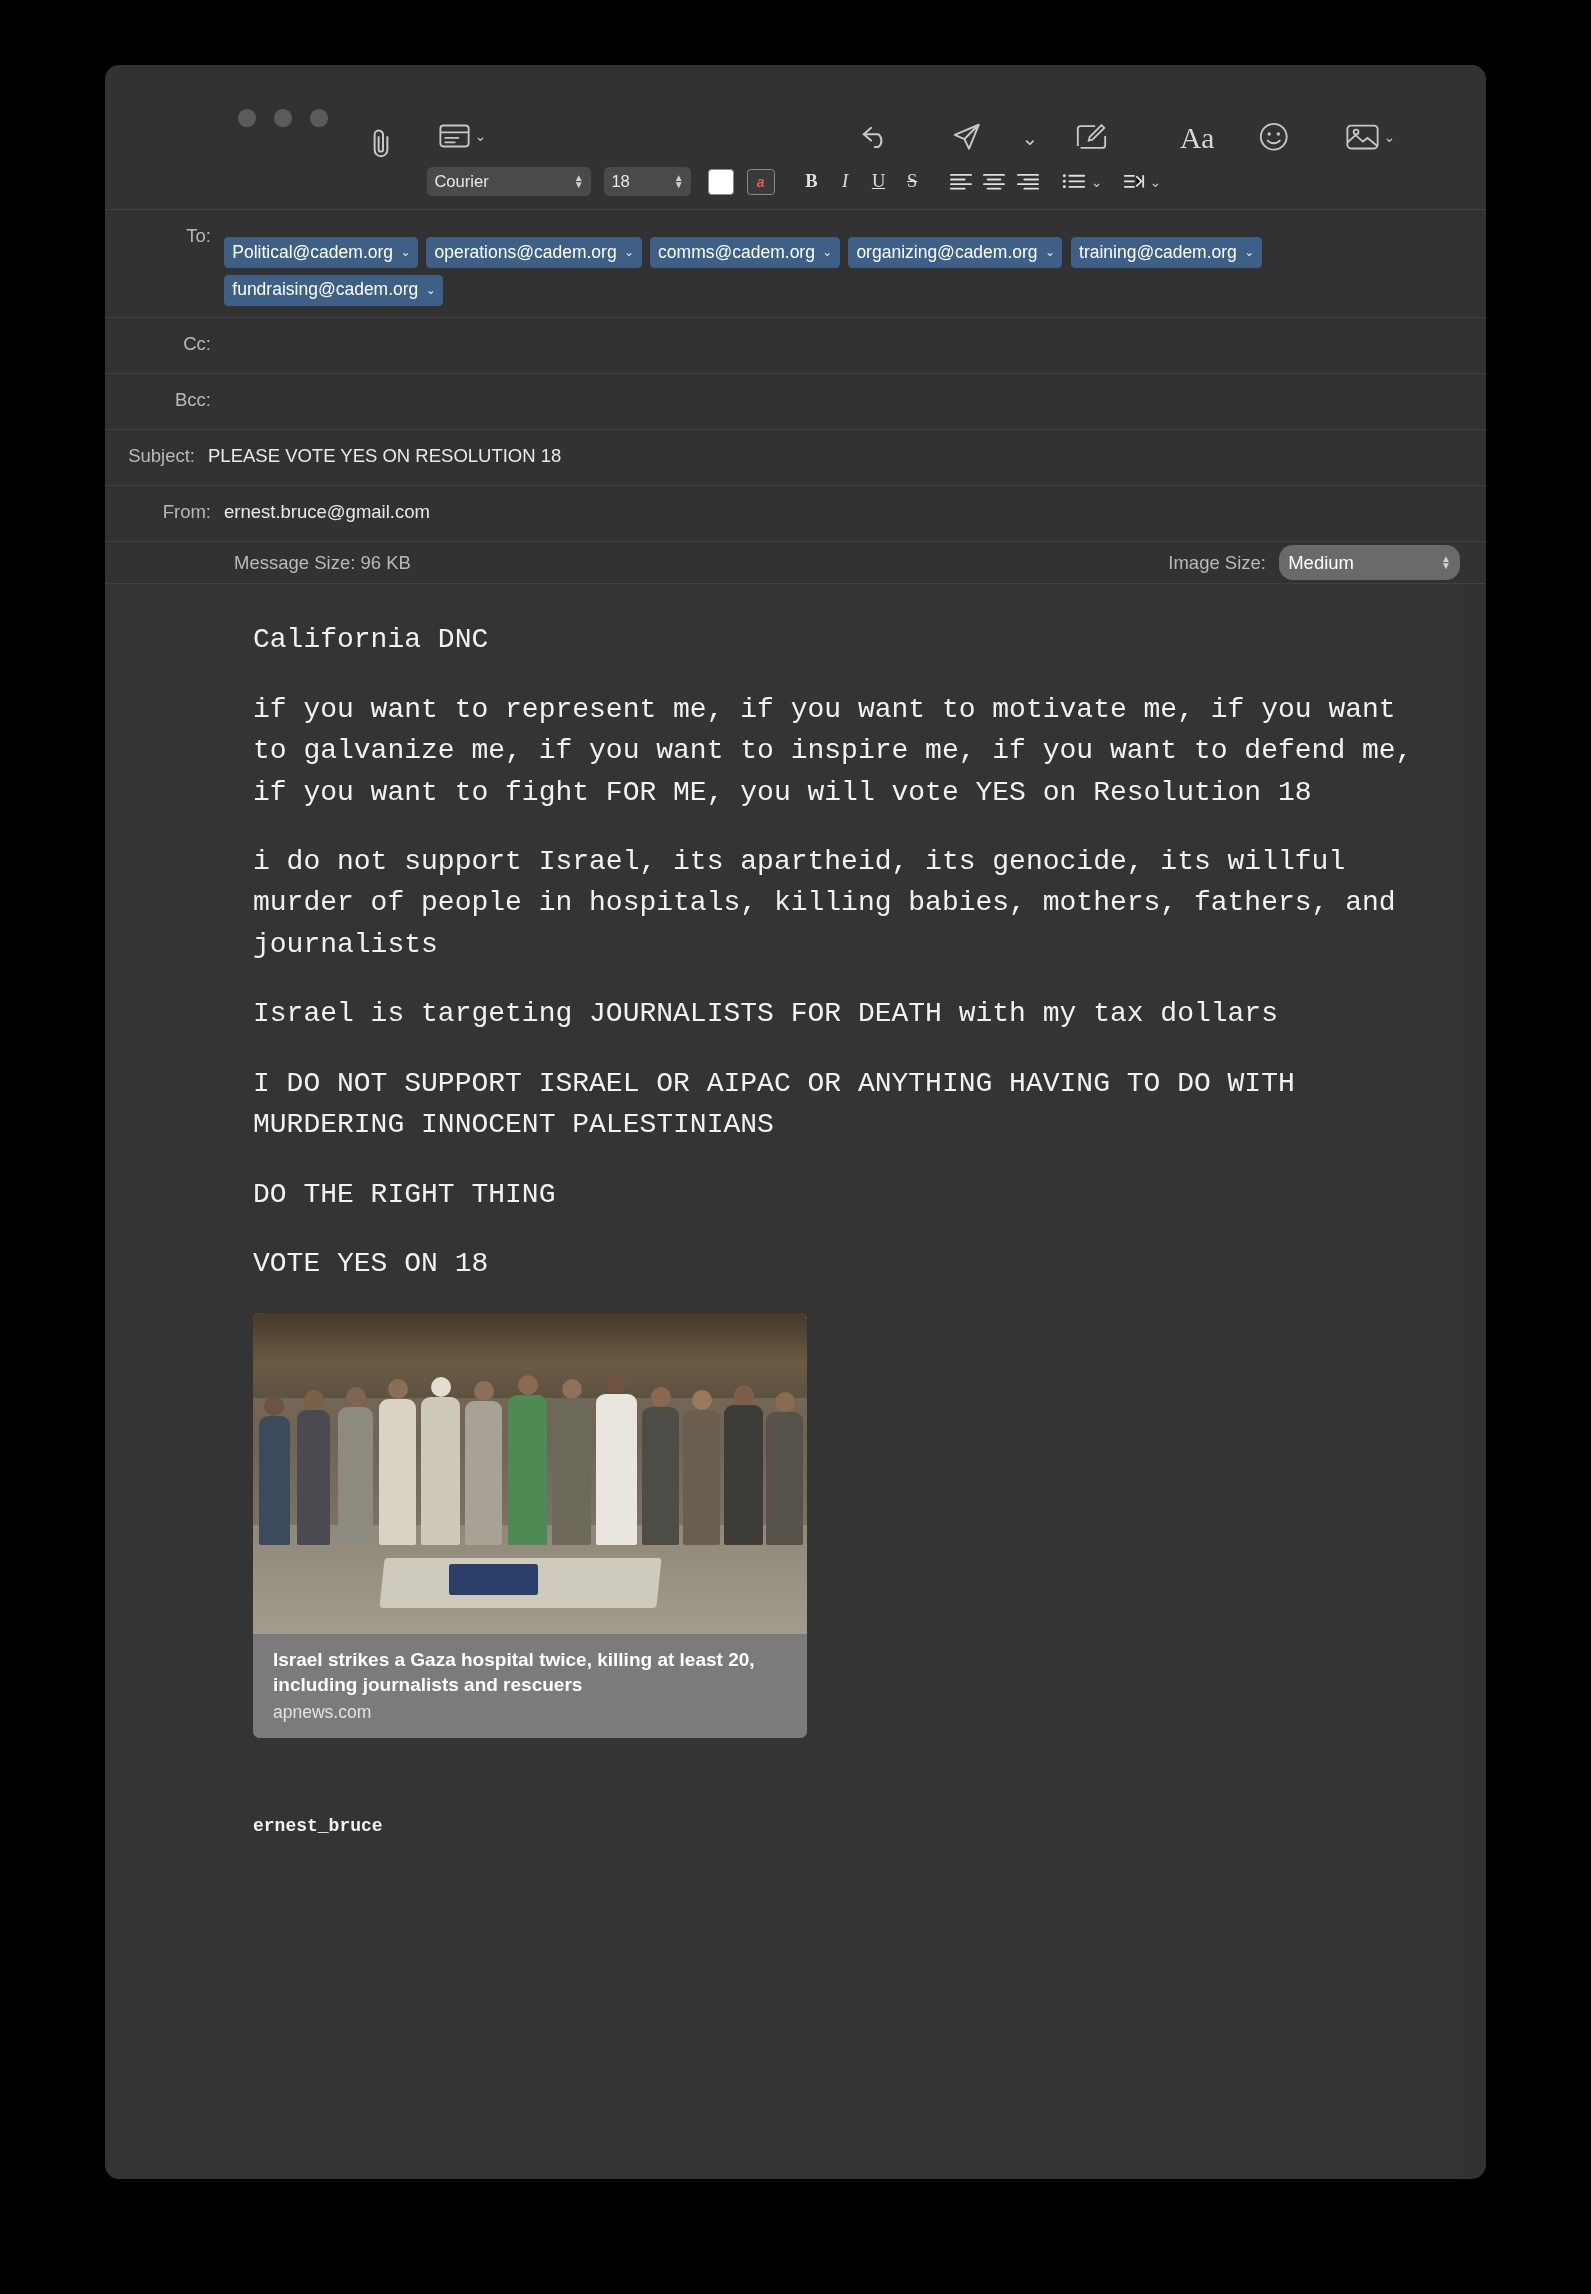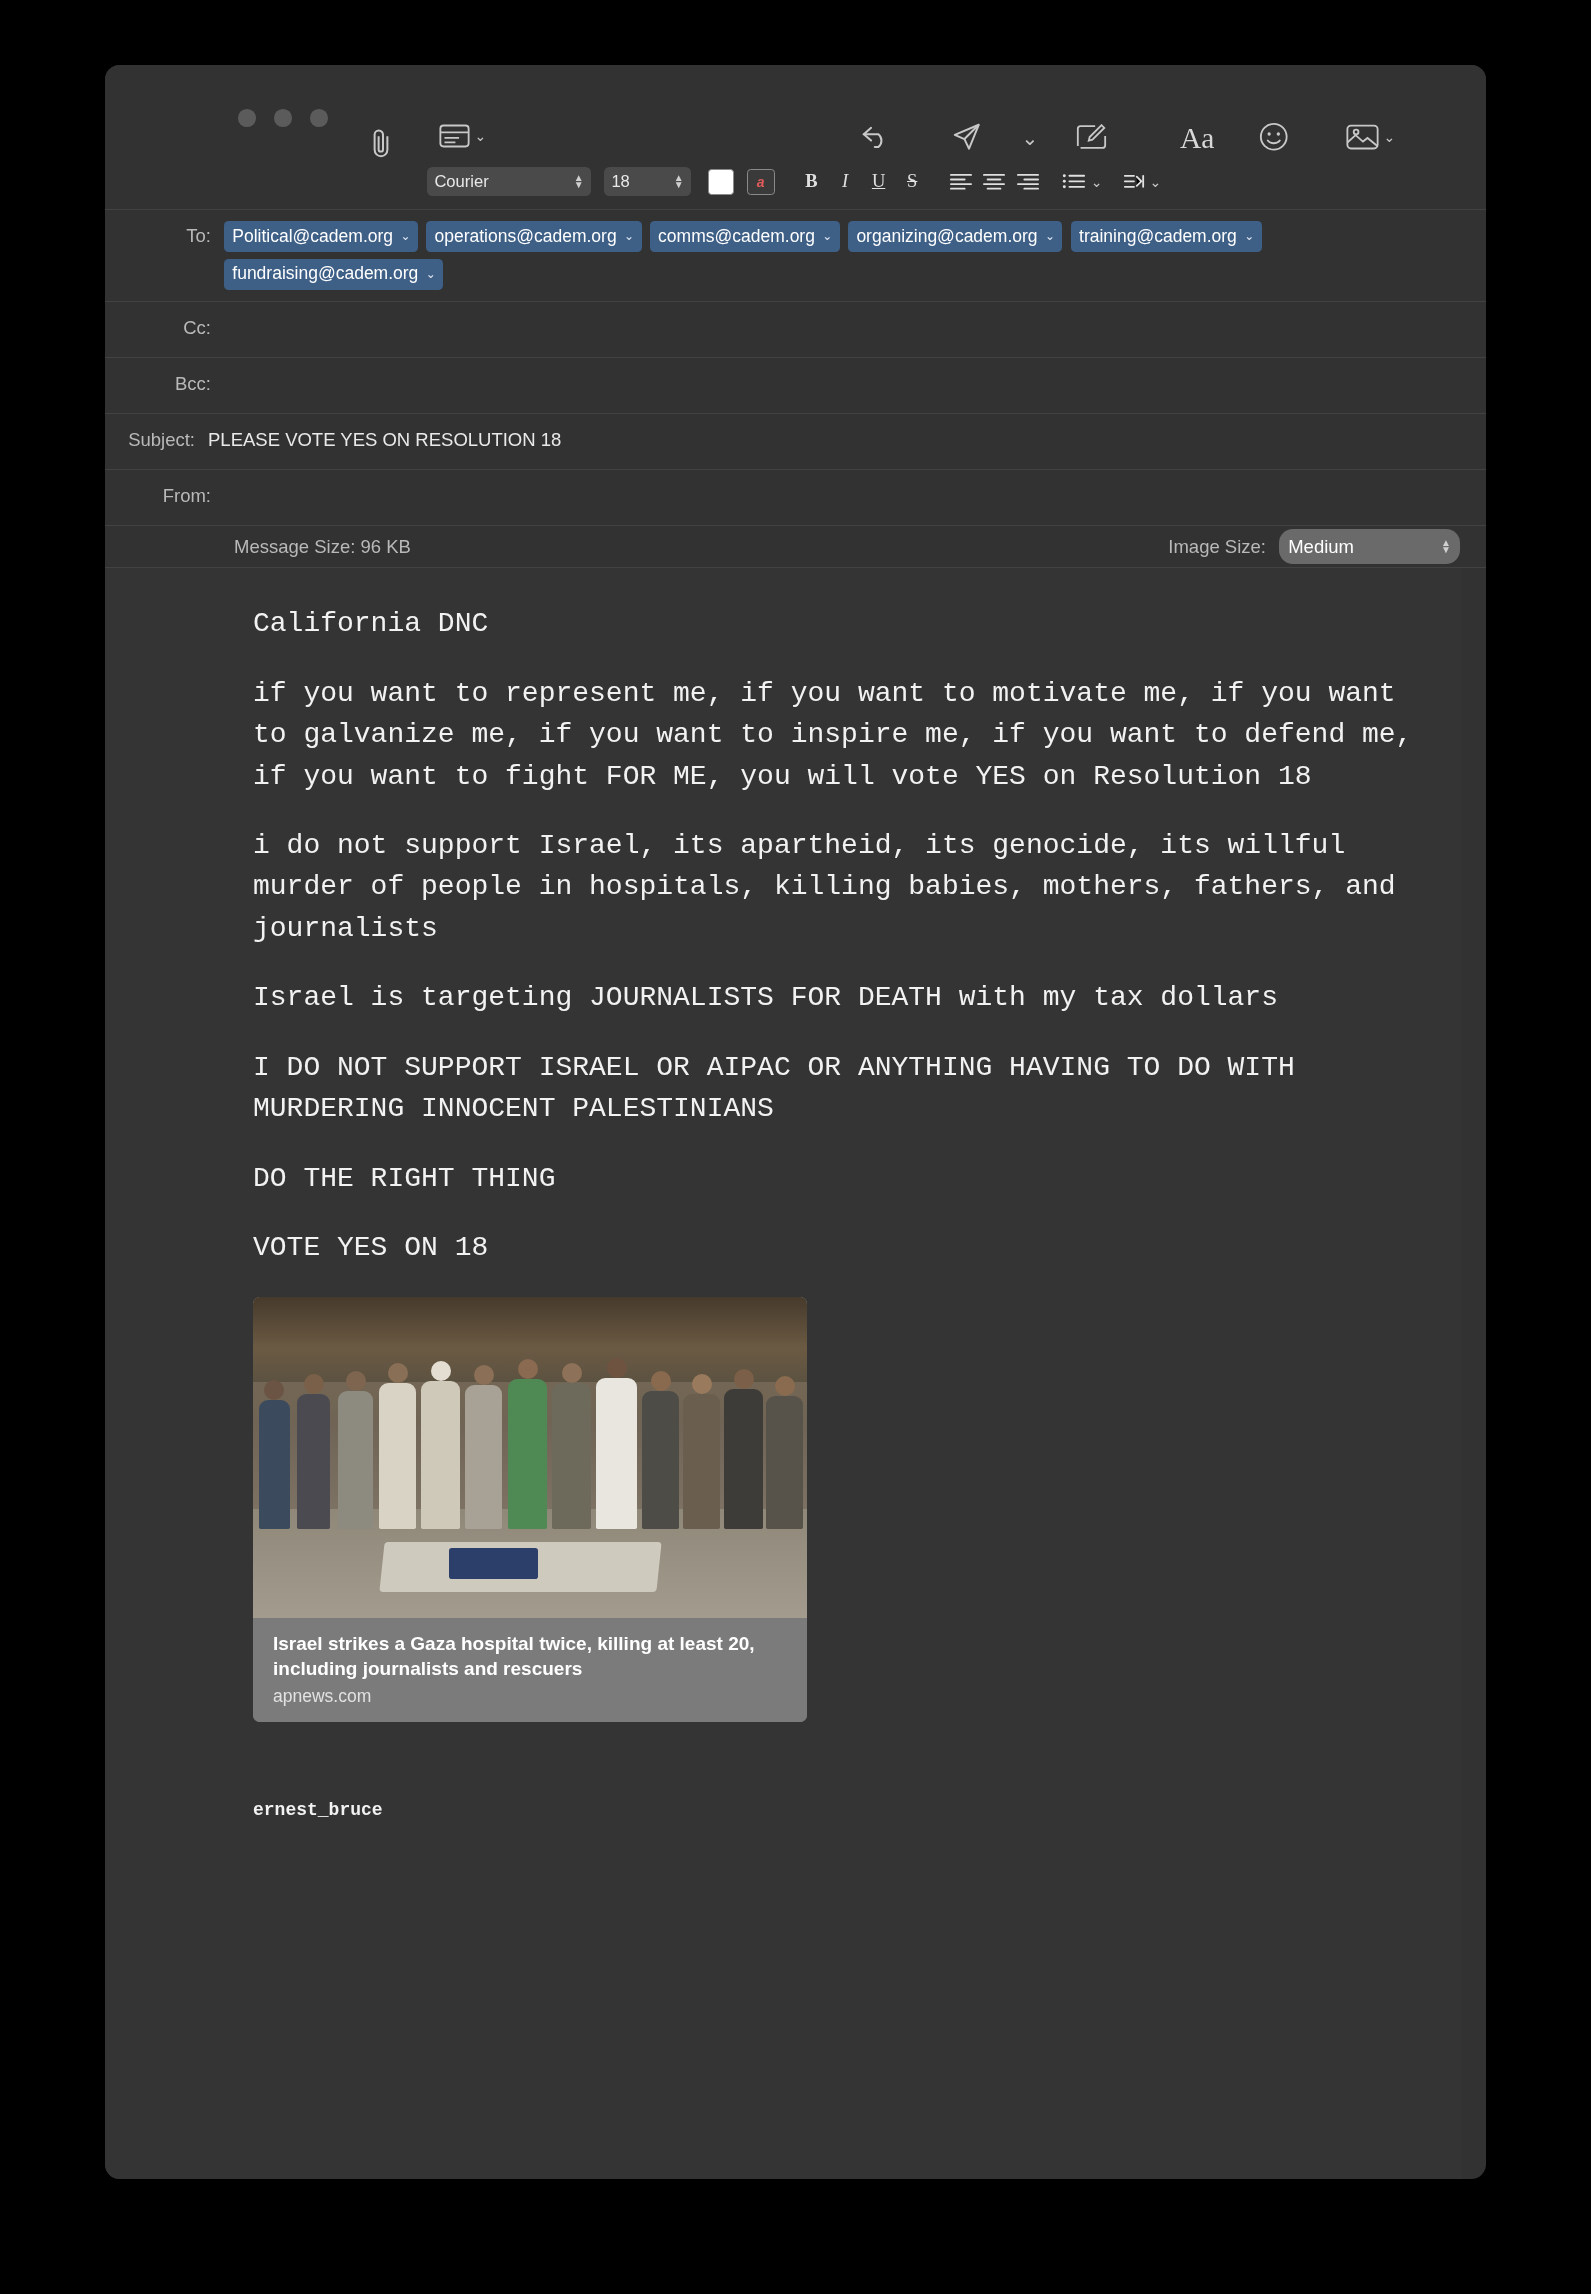--- a/index.html
+++ b/index.html
@@ -185,20 +185,21 @@
     line-height: 29.5px;
     flex: 1 1 auto;
     padding-right: 18.5px;
   }
 
   .tokens {
     display: flex;
     flex-wrap: wrap;
     gap: 6.5px 8.3px;
     padding-right: 28px;
+    margin-top: 16px;
   }
   .token {
     background: #3e5f86;
     border-radius: 4.6px;
     color: #ffffff;
     font-size: 17.5px;
     line-height: 1;
     padding: 6.5px 7.4px 7.4px 8.3px;
     display: flex;
     align-items: center;
@@ -532,20 +533,21 @@
         <div class="field-value"></div>
       </div>
 
       <div class="field-row">
         <div class="field-label wide">Subject:</div>
         <div class="field-value">PLEASE VOTE YES ON RESOLUTION 18</div>
       </div>
 
       <div class="field-row">
         <div class="field-label">From:</div>
+        <div class="field-value">ernest.bruce@gmail.com</div>
       </div>
 
       <div class="sizerow">
         <div class="msgsize">Message Size: 96 KB</div>
         <div class="imgsize-wrap">
           <span class="imgsize-label">Image Size:</span>
           <div class="imgsize-select">
             <span>Medium</span>
             <span class="stepper">
                 <span>▲</span>

